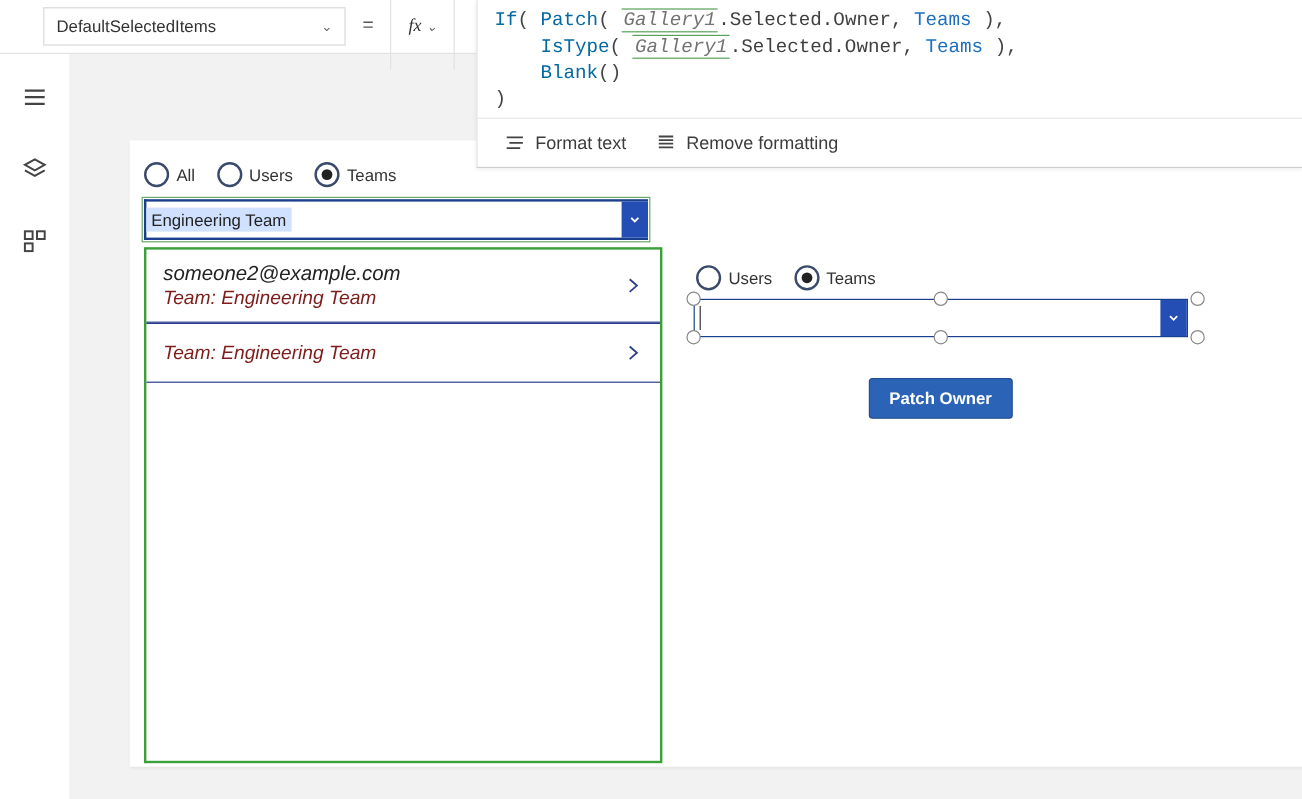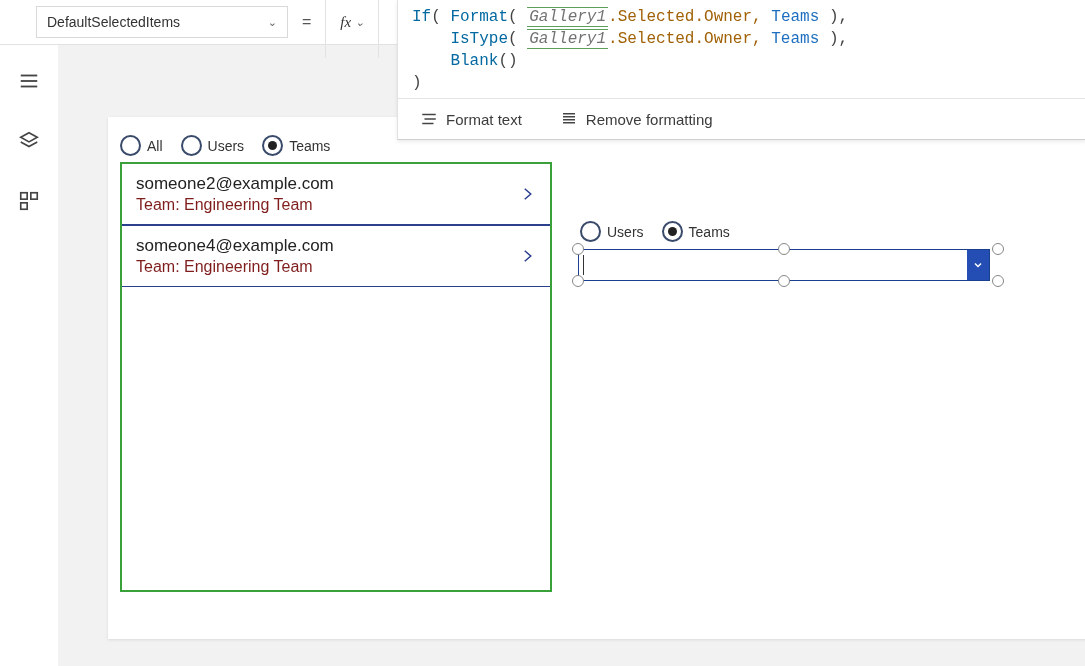--- a/index.html
+++ b/index.html
@@ -65,27 +65,27 @@
   padding: 6px 14px 4px 14px;
   font-family: Consolas, "Courier New", monospace;
   font-size: 16px;
   line-height: 22px;
   white-space: pre;
 }
 .tok-kw { color: #0369a1; }
 .tok-paren { color: #444; }
 .tok-ref { color: #737373; font-style: italic; border-bottom: 1px solid #5aa05a; border-top: 1px solid #5aa05a; padding: 0 2px; }
 .tok-obj { color: #1e6fbf; }
-.tok-dot { color: #a16207; }
+.tok-dot { color: #404040; }
 
 .formula-toolbar {
   border-top: 1px solid #e5e5e5;
   height: 40px;
   display: flex; align-items: center;
-  gap: 38px;
+  gap: 24px;
   padding-left: 22px;
   color: #3c3c3c;
   font-size: 15px;
 }
 .ftool { display: flex; align-items: center; gap: 8px; cursor: pointer; }
 .ftool svg { width: 18px; height: 18px; }
 
 
 .left-rail {
   position: absolute;
@@ -164,20 +164,21 @@
   background: #244eb3;
   display: flex; align-items: center; justify-content: center;
 }
 .combo .dd svg { width: 12px; height: 12px; fill: #fff; }
 
 .gallery {
   margin-top: 6px;
   width: 432px; height: 430px;
   border: 2px solid #3aa03a;
   box-sizing: border-box;
+  font-style: italic;
 }
 .grow {
   border-bottom: 1px solid #2b3f8d;
   border-top: 1px solid #2b3f8d;
   padding: 10px 14px;
   display: flex; align-items: center;
   justify-content: space-between;
 }
 .grow:first-child { border-top: none; }
 .grow .meta .email { font-size: 17px; color: #222; }
@@ -242,21 +243,21 @@
     <span class="chev">⌄</span>
   </div>
   <div class="equals">=</div>
   <div class="fx-box">
     <span class="fx">fx</span>
     <span class="chev">⌄</span>
   </div>
 </div>
 
 <div class="formula-area">
-  <div class="formula-editor"><span class="tok-kw">If</span><span class="tok-paren">(</span> <span class="tok-kw">Format</span><span class="tok-paren">( </span><span class="tok-ref">Gallery1</span><span class="tok-dot">.Selected.Owner, </span><span class="tok-obj">Teams</span><span class="tok-paren"> ),</span>
+  <div class="formula-editor"><span class="tok-kw">If</span><span class="tok-paren">(</span> <span class="tok-kw">Patch</span><span class="tok-paren">( </span><span class="tok-ref">Gallery1</span><span class="tok-dot">.Selected.Owner, </span><span class="tok-obj">Teams</span><span class="tok-paren"> ),</span>
     <span class="tok-kw">IsType</span><span class="tok-paren">( </span><span class="tok-ref">Gallery1</span><span class="tok-dot">.Selected.Owner, </span><span class="tok-obj">Teams</span><span class="tok-paren"> ),</span>
     <span class="tok-kw">Blank</span><span class="tok-paren">()</span>
 <span class="tok-paren">)</span></div>
   <div class="formula-toolbar">
     <div class="ftool">
       <svg viewBox="0 0 24 24" fill="none" stroke="#444" stroke-width="2">
         <line x1="3" y1="6" x2="21" y2="6"></line>
           <line x1="6" y1="12" x2="21" y2="12"></line>
           <line x1="3" y1="18" x2="18" y2="18"></line>
       </svg>
@@ -305,34 +306,41 @@
           <span>Users</span>
         </div>
         <div class="radio">
           <span class="circle">
               <span class="dot"></span>
             </span>
           <span>Teams</span>
         </div>
       </div>
 
+      <div class="combo">
+        <span class="val">Engineering Team</span>
+        <span class="dd">
+          <svg viewBox="0 0 24 24">
+              <path d="M6 9l6 6 6-6" stroke="#fff" stroke-width="3" fill="none"></path>
+            </svg>
+        </span>
+      </div>
 
       <div class="gallery">
         <div class="grow">
           <div class="meta">
             <div class="email">someone2@example.com</div>
             <div class="team">Team: Engineering Team</div>
           </div>
           <svg class="chev-r" width="18" height="28" viewBox="0 0 24 24" fill="none" stroke="currentColor" stroke-width="2">
               <polyline points="9 5 17 12 9 19"></polyline>
             </svg>
         </div>
         <div class="grow">
           <div class="meta">
-            <div class="email">someone4@example.com</div>
             <div class="team">Team: Engineering Team</div>
           </div>
           <svg class="chev-r" width="18" height="28" viewBox="0 0 24 24" fill="none" stroke="currentColor" stroke-width="2">
               <polyline points="9 5 17 12 9 19"></polyline>
             </svg>
         </div>
       </div>
     </div>
 
     <div class="right-radio radio-row">
@@ -358,15 +366,18 @@
         </span>
       </div>
       <div class="handle" style="left:4px; top:0px;"></div>
       <div class="handle" style="left:210px; top:0px;"></div>
       <div class="handle" style="left:424px; top:0px;"></div>
       <div class="handle" style="left:4px; top:32px;"></div>
       <div class="handle" style="left:210px; top:32px;"></div>
       <div class="handle" style="left:424px; top:32px;"></div>
     </div>
 
+    <button class="patch-btn">
+      <span>Patch Owner</span>
+    </button>
 
   </div>
 </div>
 
 </body></html>

